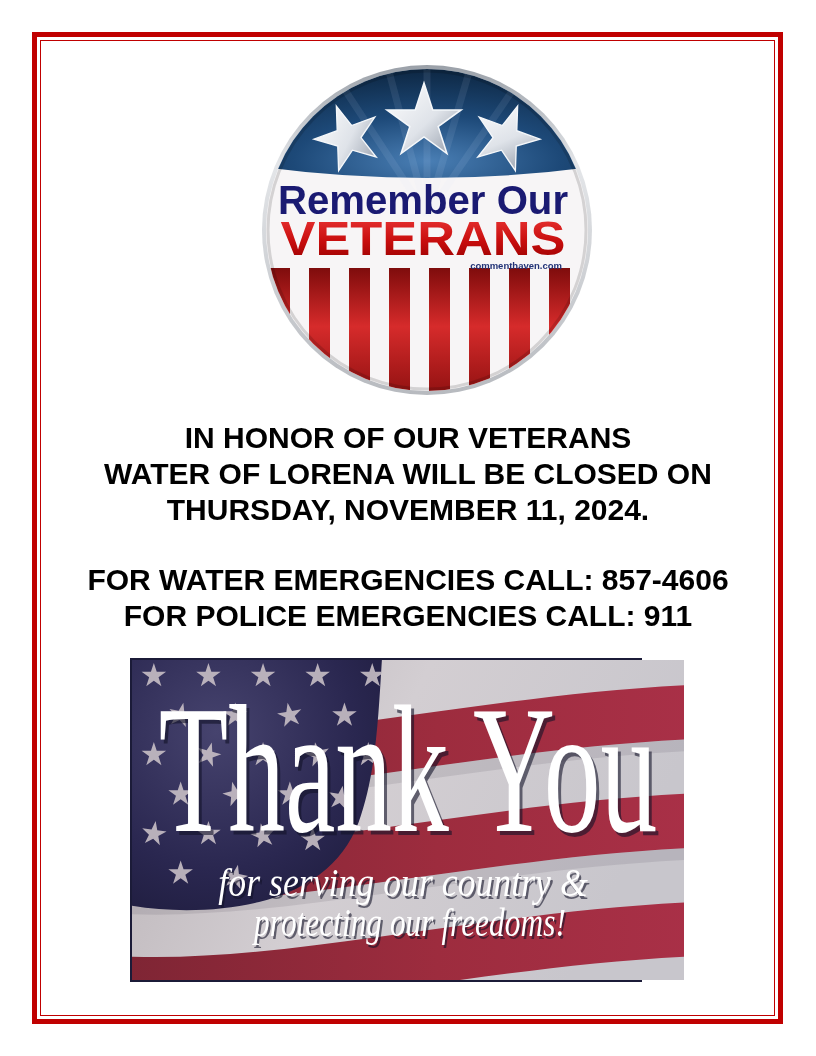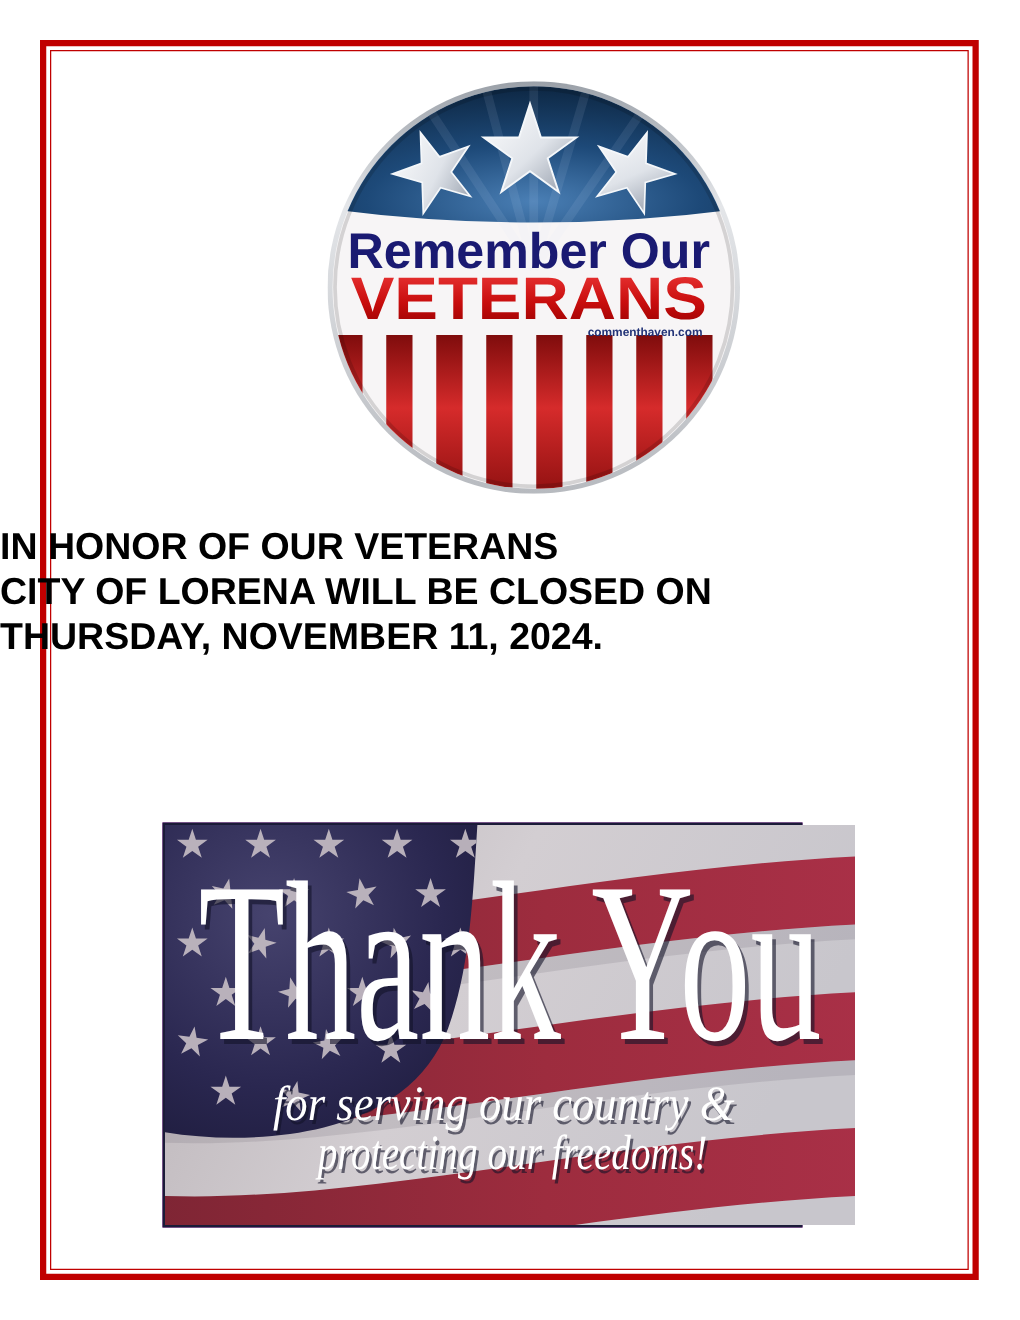--- a/index.html
+++ b/index.html
@@ -19,20 +19,21 @@
   .border-inner{
     position:absolute;left:40px;top:40px;right:41px;bottom:40px;
     border:1.5px solid #c00000;
     pointer-events:none;
   }
   .badge{
     position:absolute;left:262px;top:65px;width:330px;height:330px;
   }
   .announcement{
     position:absolute;left:0;top:420px;width:816px;
+    text-align:center;
     font-weight:bold;font-size:30px;line-height:36px;color:#000000;
     letter-spacing:0px;
   }
   .emergency{
     position:absolute;left:0;top:562px;width:816px;
     text-align:center;
     font-weight:bold;font-size:30px;line-height:36px;color:#000000;
   }
   .flag-card{
     position:absolute;left:130px;top:658px;width:512px;height:324px;
@@ -123,25 +124,27 @@
         <text x="161" y="190" text-anchor="middle" font-family="Liberation Sans, sans-serif" font-weight="bold" font-size="48" fill="url(#vetRed)" textLength="285" lengthAdjust="spacingAndGlyphs">VETERANS</text>
         <text x="300" y="204" text-anchor="end" font-family="Liberation Sans, sans-serif" font-weight="bold" font-size="9.5" fill="#223377">commenthaven.com</text>
 
         <circle cx="165" cy="165" r="159" fill="none" stroke="rgba(0,0,0,0.14)" stroke-width="3"></circle>
       </g>
     </svg>
   </div>
 
   <div class="announcement">
     <div>IN HONOR OF OUR VETERANS</div>
-    <div>CITY OF LORENA WILL BE CLOSED ON</div>
+    <div>WATER OF LORENA WILL BE CLOSED ON</div>
     <div>THURSDAY, NOVEMBER 11, 2024.</div>
   </div>
 
   <div class="emergency">
+    <div>FOR WATER EMERGENCIES CALL: 857-4606</div>
+    <div>FOR POLICE EMERGENCIES CALL: 911</div>
   </div>
 
   <div class="flag-card">
     <svg width="552" height="320" viewBox="0 0 556 324" preserveAspectRatio="none">
       <defs>
         <linearGradient id="flagRed" x1="0" y1="0" x2="1" y2="0">
           <stop offset="0%" stop-color="#7e2534"></stop>
           <stop offset="55%" stop-color="#9d2c3e"></stop>
           <stop offset="100%" stop-color="#a93047"></stop>
         </linearGradient>

